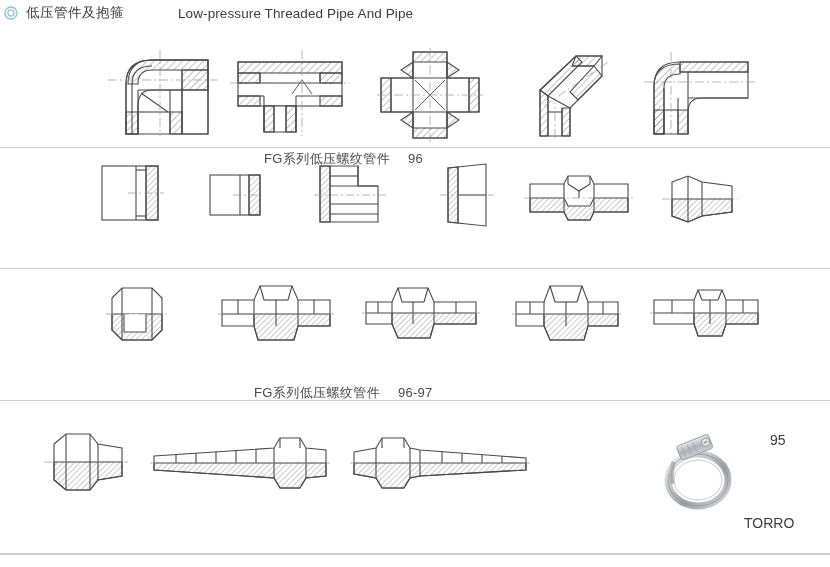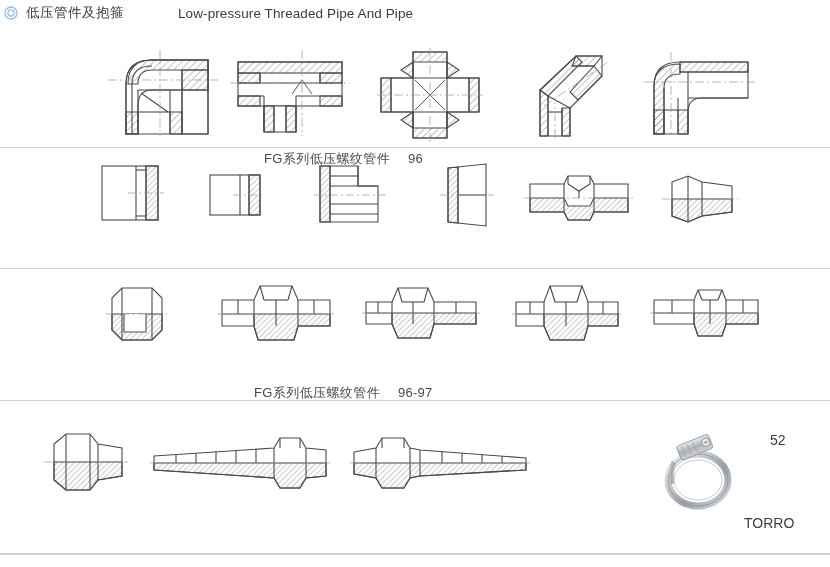--- a/index.html
+++ b/index.html
@@ -568,18 +568,18 @@
           </g>
 
           <path d="M24,34 Q20,44 22,56" fill="none" stroke="#b7bbbf" stroke-width="5"></path>
           <path d="M24,34 Q20,44 22,56" fill="none" stroke="#8d9399" stroke-width="0.7"></path>
         </svg>
       </div>
 
     </div>
   </div>
 
-  <div class="side-label" style="left:770px; top:432px;">52</div>
+  <div class="side-label" style="left:770px; top:432px;">95</div>
   <div class="side-label" style="left:744px; top:515px;">TORRO</div>
 
   <div class="divider thick" style="position:absolute; top:553px; left:0;"></div>
 
 </div>
 
 </body></html>

